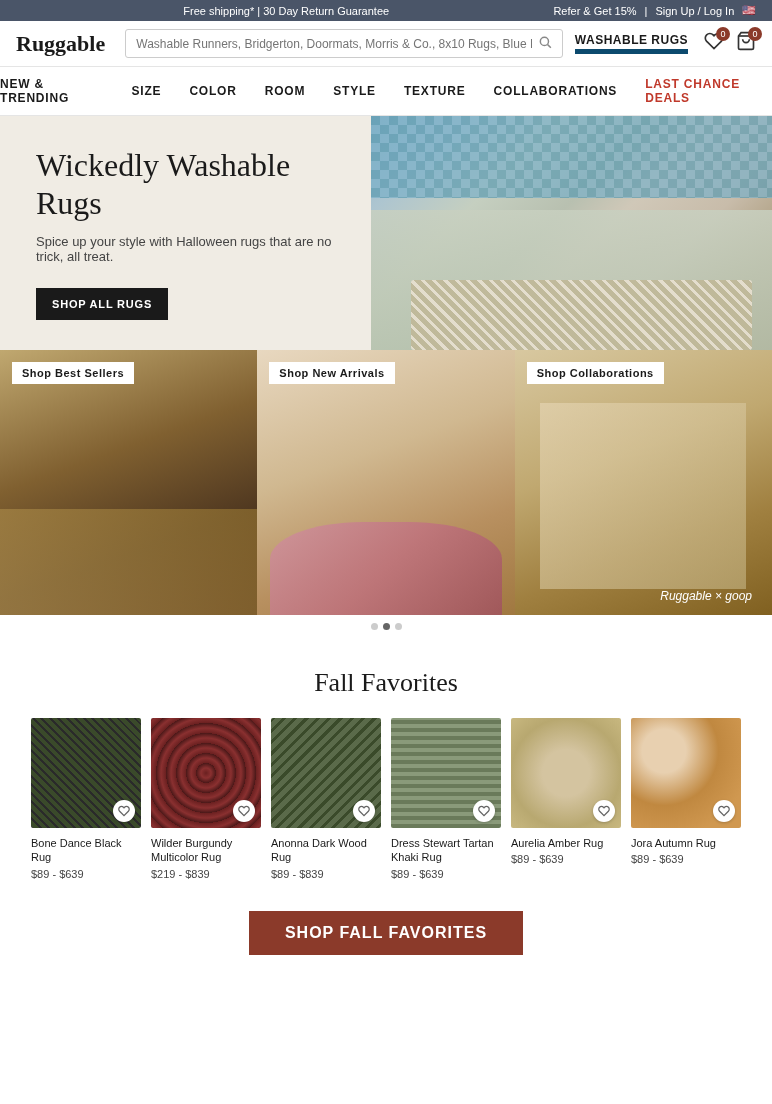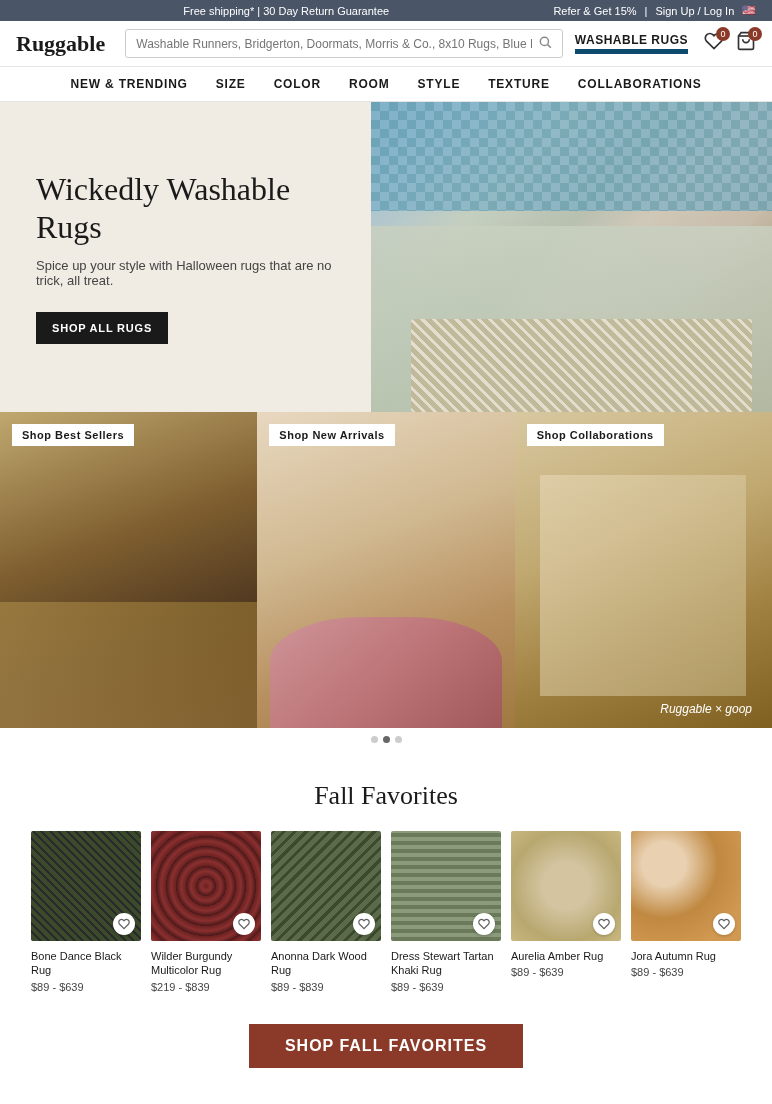--- a/index.html
+++ b/index.html
@@ -99,21 +99,21 @@
       font-size: 12px;
       font-weight: bold;
       letter-spacing: 0.8px;
     }
     .nav-item { color: #1a1a1a; cursor: pointer; text-transform: uppercase; }
     .nav-item-deals { color: #c0392b; cursor: pointer; text-transform: uppercase; font-weight: bold; }
 
     
     .hero {
       display: flex;
-      height: 310px;
+      height: 234px;
       background: #f0ece4;
       position: relative;
     }
     .hero-left {
       width: 48%;
       display: flex;
       flex-direction: column;
       justify-content: center;
       padding: 40px 30px 40px 36px;
     }
@@ -156,21 +156,21 @@
     .hero-right {
       width: 52%;
       background: #7a9e8e;
       overflow: hidden;
       position: relative;
     }
 
     
     .showcase {
       display: flex;
-      height: 316px;
+      height: 265px;
       gap: 0;
     }
     .showcase-item {
       flex: 1;
       position: relative;
       overflow: hidden;
       cursor: pointer;
     }
     .showcase-bg-1 {
       background: linear-gradient(135deg, #c8b890 0%, #a08050 30%, #806840 60%, #604830 100%);
@@ -364,20 +364,21 @@
 </div>
 
 <nav class="main-nav">
   <span class="nav-item">NEW &amp; TRENDING</span>
   <span class="nav-item">SIZE</span>
   <span class="nav-item">COLOR</span>
   <span class="nav-item">ROOM</span>
   <span class="nav-item">STYLE</span>
   <span class="nav-item">TEXTURE</span>
   <span class="nav-item">COLLABORATIONS</span>
+  <span class="nav-item-deals">LAST CHANCE DEALS</span>
 </nav>
 
 <section class="hero">
   <div class="hero-left">
     <h1 class="hero-title">Wickedly Washable Rugs</h1>
     <p class="hero-subtitle">Spice up your style with Halloween rugs that are no trick, all treat.</p>
     <div class="hero-buttons">
       <button class="btn-secondary">SHOP ALL RUGS</button>
     </div>
   </div>

